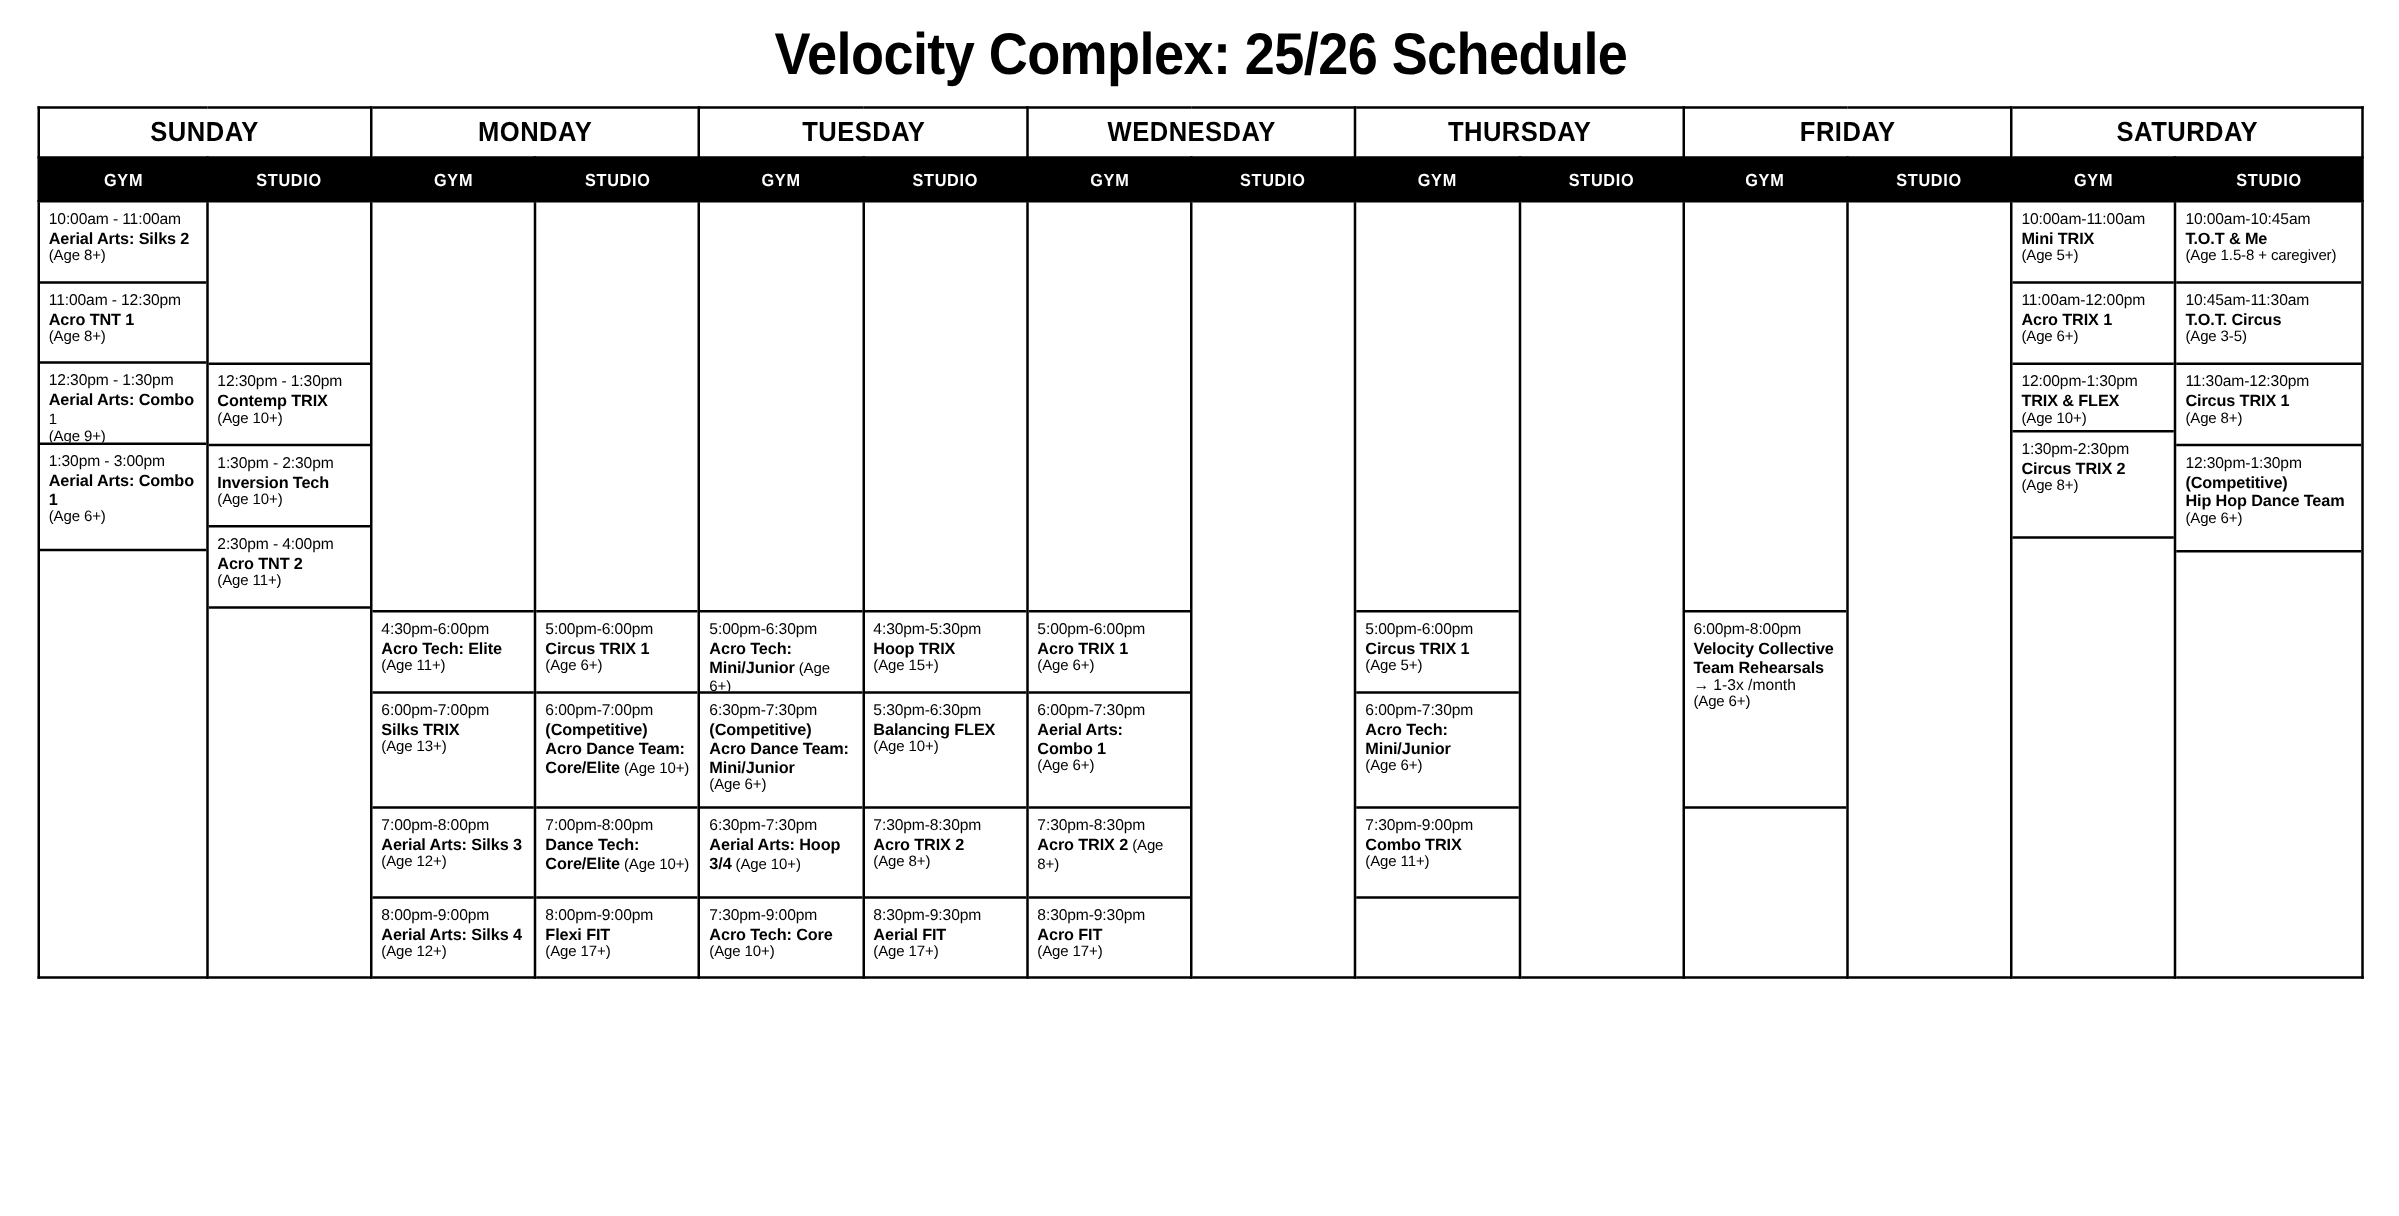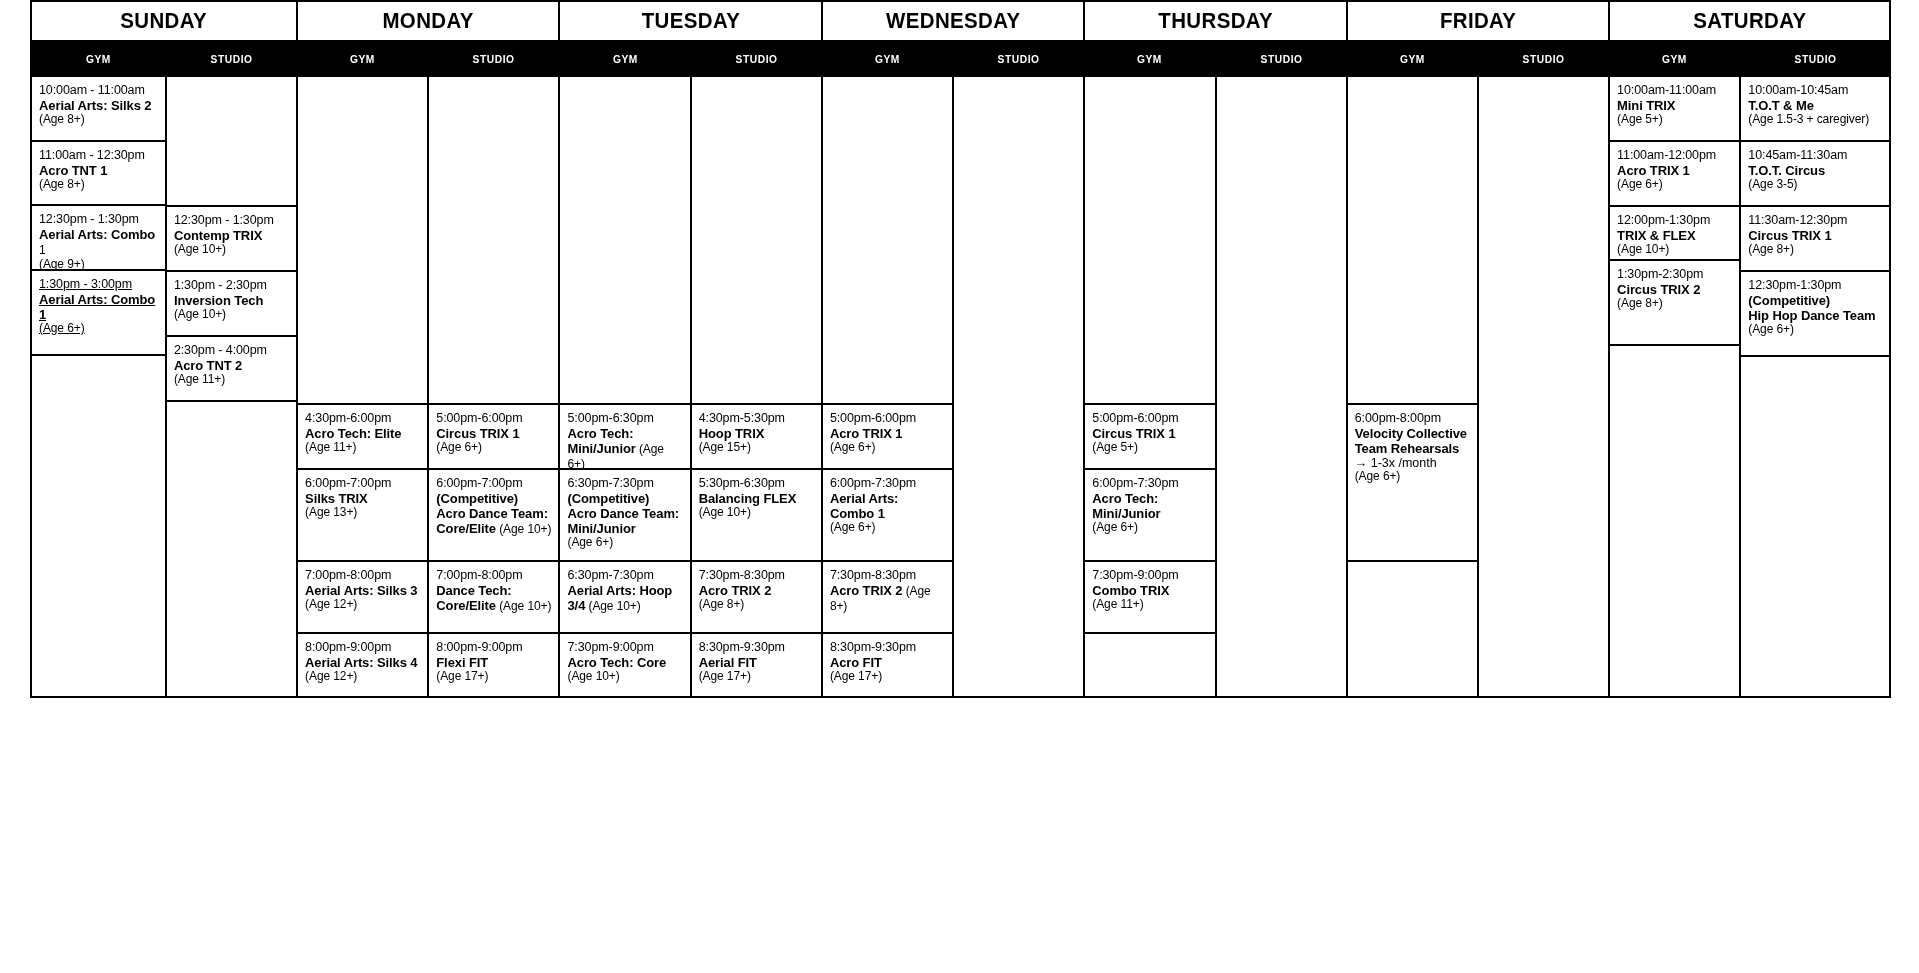--- a/index.html
+++ b/index.html
@@ -61,21 +61,21 @@
   .day-head span { display: inline-block; transform: scaleX(0.93); }
 
   
   .room-head {
     height: 35px;
     background: #000000;
     color: #ffffff;
     text-align: center;
     vertical-align: middle;
     font-weight: 700;
-    font-size: 11px;
+    font-size: 14px;
     letter-spacing: 0.6px;
     font-family: "Liberation Sans Narrow", "Liberation Sans", sans-serif;
     border-top: 2px solid #000;
     border-bottom: 2px solid #000;
     border-left: 2px solid #fff;
     border-right: 2px solid #fff;
   }
   .room-head span { display: inline-block; transform: scaleX(0.93); }
 
   
@@ -124,20 +124,23 @@
     font-weight: 400;
     font-family: "Liberation Sans Narrow", "Liberation Sans", sans-serif;
     display: block;
   }
 </style>
 </head>
 <body>
 
 <div id="page">
 
+  <div class="title-bar">
+    <div class="title-text">Velocity Complex: 25/26 Schedule</div>
+  </div>
 
   <table class="sched">
     <colgroup>
       <col style="width:110px">
         <col style="width:107px">
       <col style="width:107px">
         <col style="width:107px">
       <col style="width:107px">
         <col style="width:107px">
       <col style="width:107px">
@@ -190,21 +193,21 @@
               <div class="class-cell" style="height: 64px;">
                 <span class="c-time">11:00am - 12:30pm</span>
                 <span class="c-name">Acro TNT 1</span>
                 <span class="c-age">(Age 8+)</span>
               </div>
               <div class="class-cell" style="height: 65px;">
                 <span class="c-time">12:30pm - 1:30pm</span>
                 <span class="c-name">Aerial Arts: Combo<span class="inline-age"> 1</span></span>
                 <span class="c-age">(Age 9+)</span>
               </div>
-              <div class="class-cell" style="height: 85px; text-decoration: underline;">
+              <div class="class-cell" style="height: 85px;">
                 <span class="c-time">1:30pm - 3:00pm</span>
                 <span class="c-name">Aerial Arts: Combo 1</span>
                 <span class="c-age">(Age 6+)</span>
               </div>
               <div class="class-cell nb" style="flex: 1 1 auto;"></div>
             </div>
           </td>
         <td class="col">
             <div class="stack">
               <div class="class-cell" style="height: 130px;"></div>
@@ -426,21 +429,21 @@
                 <span class="c-age">(Age 8+)</span>
               </div>
               <div class="class-cell nb" style="flex: 1 1 auto;"></div>
             </div>
           </td>
         <td class="col">
             <div class="stack">
               <div class="class-cell" style="height: 65px;">
                 <span class="c-time">10:00am-10:45am</span>
                 <span class="c-name">T.O.T &amp; Me</span>
-                <span class="c-age">(Age 1.5-3 + caregiver)</span>
+                <span class="c-age">(Age 1.5-8 + caregiver)</span>
               </div>
               <div class="class-cell" style="height: 65px;">
                 <span class="c-time">10:45am-11:30am</span>
                 <span class="c-name">T.O.T. Circus</span>
                 <span class="c-age">(Age 3-5)</span>
               </div>
               <div class="class-cell" style="height: 65px;">
                 <span class="c-time">11:30am-12:30pm</span>
                 <span class="c-name">Circus TRIX 1</span>
                 <span class="c-age">(Age 8+)</span>

